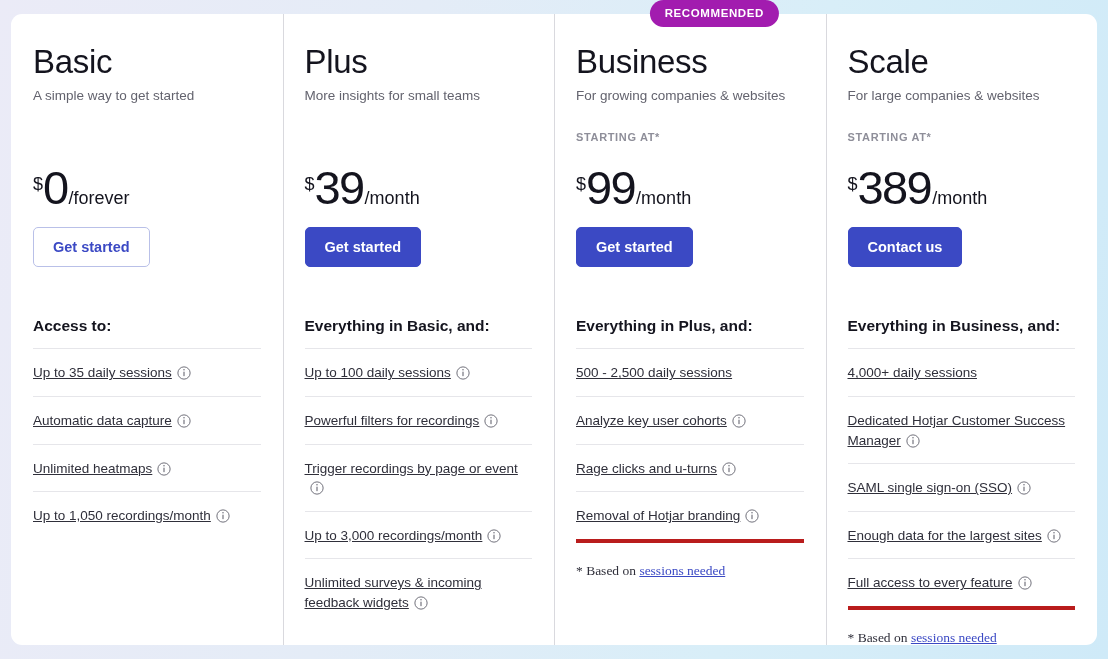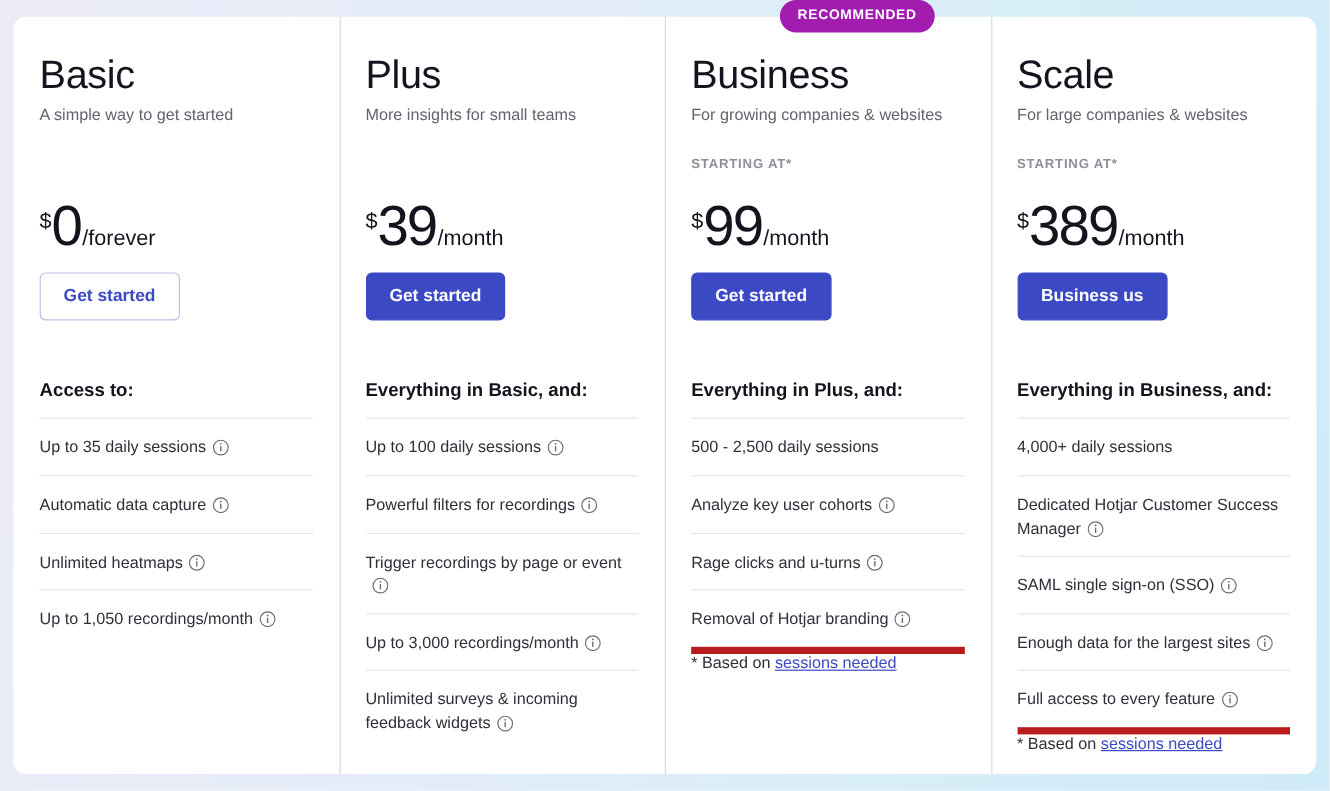--- a/index.html
+++ b/index.html
@@ -150,37 +150,38 @@
     margin-bottom: 13px;
   }
   .feature-list { list-style: none; }
   .feature-row {
     border-top: 1px solid #e6e6ea;
     padding: 14px 0 13px 0;
     font-size: 13.5px;
     color: #2f2f3a;
     line-height: 1.45;
   }
-  .feature-text { display: inline; }
+  .feature-text { display: inline; text-decoration: underline; }
 
   .info-icon {
     display: inline-block;
     vertical-align: -3px;
     width: 14px;
     height: 14px;
     margin-left: 5px;
     cursor: pointer;
   }
   .info-icon svg { display: block; }
 
   .footnote {
-    border-top: 6px solid #b91c1c;
-    padding-top: 0;
+    border-top: 4px solid #b91c1c;
+    padding-top: 20px;
     font-size: 13.5px;
     color: #2f2f3a;
+    font-family: Liberation Serif, serif;
   }
   .footnote a {
     color: #3b49c4;
     text-decoration: underline;
     cursor: pointer;
   }
 </style>
 </head>
 <body>
 
@@ -300,21 +301,21 @@
       <div class="plan-name">Scale</div>
       <div class="plan-tagline">For large companies &amp; websites</div>
       <div class="price-block">
         <div class="starting-at">STARTING AT*</div>
         <div class="price-line">
           <span class="currency">$</span>
           <span class="amount">389</span>
           <span class="period">/month</span>
         </div>
       </div>
-      <div><span class="cta filled">Business us</span></div>
+      <div><span class="cta filled">Contact us</span></div>
       <div class="features-heading">Everything in Business, and:</div>
       <ul class="feature-list">
         <li class="feature-row"><span class="feature-text">4,000+ daily sessions</span></li>
         <li class="feature-row"><span class="feature-text">Dedicated Hotjar Customer Success Manager</span><span class="info-icon"><svg width="14" height="14" viewBox="0 0 16 16">
               <circle cx="8" cy="8" r="7" fill="none" stroke="#6b6b76" stroke-width="1.1"></circle>
               <circle cx="8" cy="4.4" r="0.85" fill="#6b6b76"></circle>
               <rect x="7.35" y="6.4" width="1.3" height="5.2" rx="0.5" fill="#6b6b76"></rect>
             </svg></span></li>
         <li class="feature-row"><span class="feature-text">SAML single sign-on (SSO)</span><span class="info-icon"><svg width="14" height="14" viewBox="0 0 16 16">
               <circle cx="8" cy="8" r="7" fill="none" stroke="#6b6b76" stroke-width="1.1"></circle>

